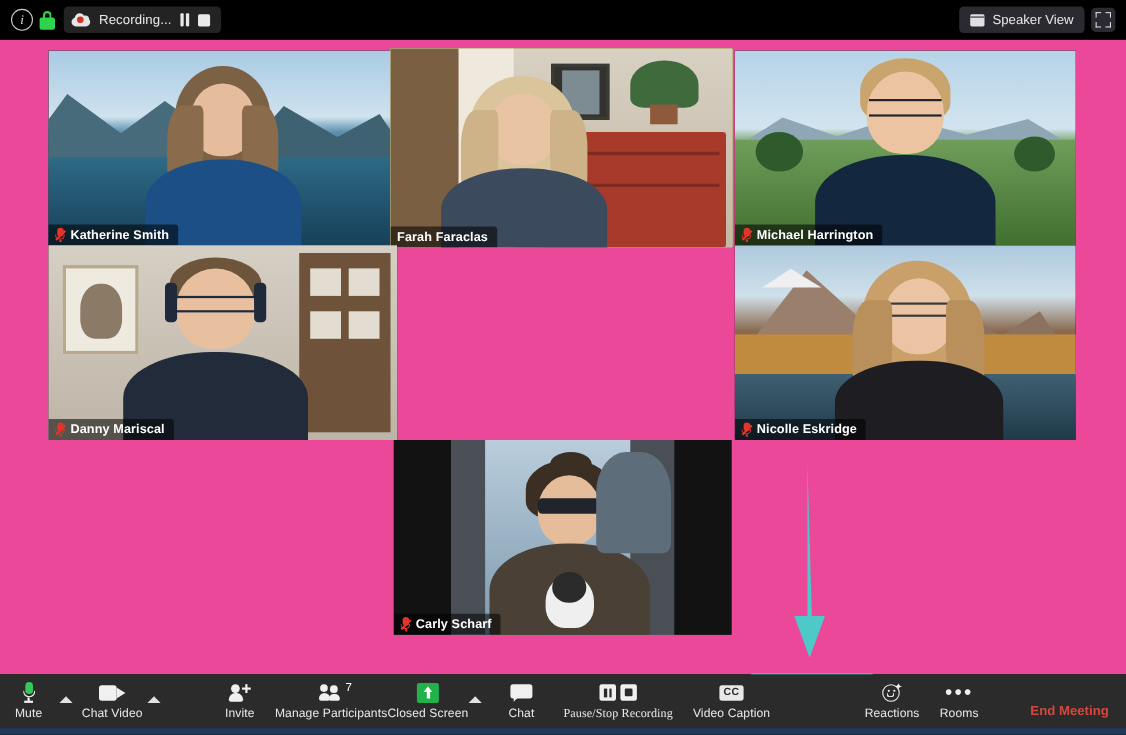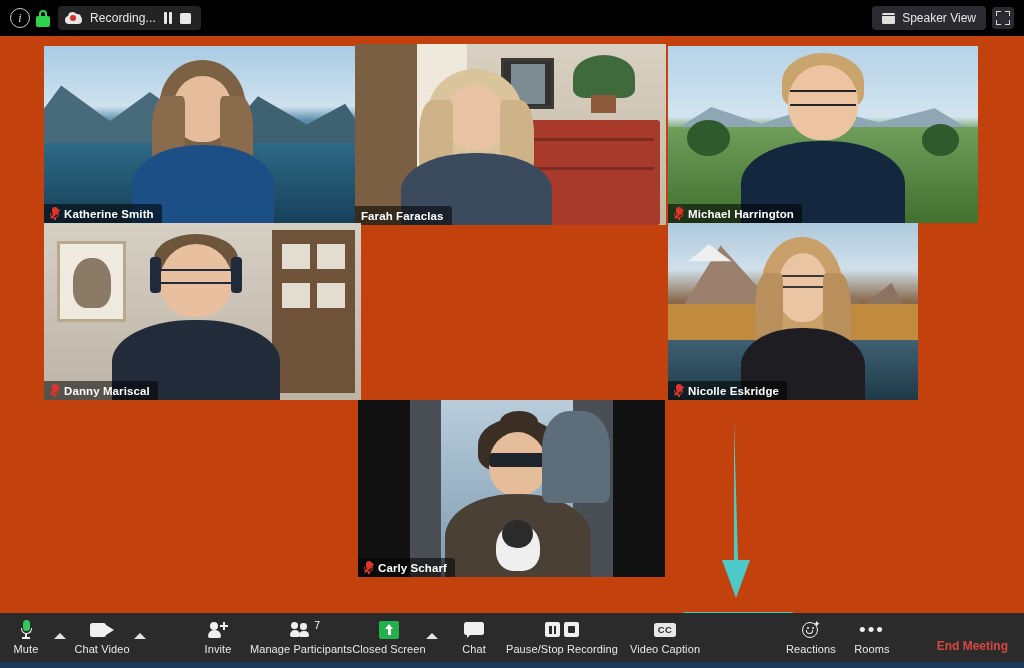--- a/index.html
+++ b/index.html
@@ -45,21 +45,21 @@
   .grid-ico { width:13px; height:11px; background:#e0e0e0; border-radius:1.5px; position:relative; }
   .grid-ico::before { content:""; position:absolute; left:0; top:2.5px; width:13px; height:1px; background:#2a2a30; }
   .fs-btn { width:22px; height:22px; background:#2a2a30; border-radius:4px; position:relative; }
   .fs-btn i { position:absolute; width:5px; height:5px; border:1.5px solid #d8d8d8; }
   .fs-btn i:nth-child(1){ left:4px; top:4px; border-right:none; border-bottom:none; }
   .fs-btn i:nth-child(2){ right:4px; top:4px; border-left:none; border-bottom:none; }
   .fs-btn i:nth-child(3){ left:4px; bottom:4px; border-right:none; border-top:none; }
   .fs-btn i:nth-child(4){ right:4px; bottom:4px; border-left:none; border-top:none; }
 
   
-  #stage { position:absolute; left:0; top:36px; width:1024px; height:577px; background:#c2410c;padding-left:48px; }
+  #stage { position:absolute; left:0; top:36px; width:1024px; height:577px; background:#ec4899;padding-left:48px; }
   .tile { position:absolute; overflow:hidden; background:#0b0d10; }
   .tile.active { outline:3px solid #d9e45c; outline-offset:-3px; }
   .tile .scene { position:absolute; inset:0; }
   .namebar {
     position:absolute; left:0; bottom:0; height:19px; padding:0 8px 0 6px;
     background:rgba(0,0,0,.55); display:flex; align-items:center; gap:5px;
     border-top-right-radius:3px; max-width:92%;
   }
   .namebar .nm { color:#fff; font-size:11.5px; white-space:nowrap; font-weight:600; letter-spacing:.1px;}
   .mutemic { width:9px; height:13px; position:relative; flex:0 0 auto; }
@@ -269,21 +269,21 @@
       <div class="namebar">
         <span class="mutemic">
            <span class="cap"></span>
           <span class="arc"></span>
           <span class="stem"></span>
           <span class="slash"></span>
          </span>
         <span class="nm">Danny Mariscal</span>
      </div>
     </div>
-    <div class="tile" style="left: 668px; top: 187px; width: 250px; height: 177px;">
+    <div class="tile" style="left: 668px; top: 187px; width: 310px; height: 177px;">
       <div class="scene" style="background:linear-gradient(#aec9de 0%,#cfe0ea 26%,#8a6a4f 44%,#3e5b6e 100%)">
      <div class="mtn" style="left:2%;top:10%;width:56%;height:46%;background:#9b7f6d;clip-path:polygon(0 100%,34% 6%,60% 56%,80% 24%,100% 100%)"></div>
      <div class="mtn" style="left:8%;top:12%;width:30%;height:22%;background:#efeef0;clip-path:polygon(28% 0,58% 44%,0 44%)"></div>
      <div class="mtn" style="right:0;top:24%;width:48%;height:38%;background:#8c7260;clip-path:polygon(0 100%,26% 16%,54% 60%,78% 26%,100% 100%)"></div>
      <div style="position:absolute;left:0;top:46%;width:100%;height:22%;background:#c08b3e"></div>
      <div style="position:absolute;left:0;top:66%;width:100%;height:34%;background:linear-gradient(#3f6072,#1f3a49)"></div>
      <div class="person" style="left:32%;top:8%;width:44%;height:92%">
        <div class="hair" style="left:12%;top:0;width:74%;height:62%;background:#c9a06a"></div>
        <div class="head" style="left:27%;top:10%;width:46%;height:42%;background:#ebc4a4"></div>
        <div style="position:absolute;left:28%;top:23%;width:44%;height:8%;border-top:2px solid #3a3a3a;border-bottom:2px solid #3a3a3a"></div>
@@ -407,21 +407,21 @@
       </div>
       <div class="tool" style="left: 452px; width: 44px;">
         <span class="ico">
           <span class="ic-chat">
             <span class="bb"></span>
             <span class="tl"></span>
           </span>
         </span>
         <span class="lbl">Chat</span>
       </div>
-      <div class="tool" style="left: 502px; width: 120px;">
+      <div class="tool" style="left: 502px; width: 120px; font-family: Liberation Serif, serif;">
         <span class="ico">
           <span class="ic-rec">
             <span class="pz"></span>
             <span class="sq"></span>
           </span>
         </span>
         <span class="lbl">Pause/Stop Recording</span>
       </div>
       <div class="tool" style="left: 622px; width: 86px;">
         <span class="ico">

